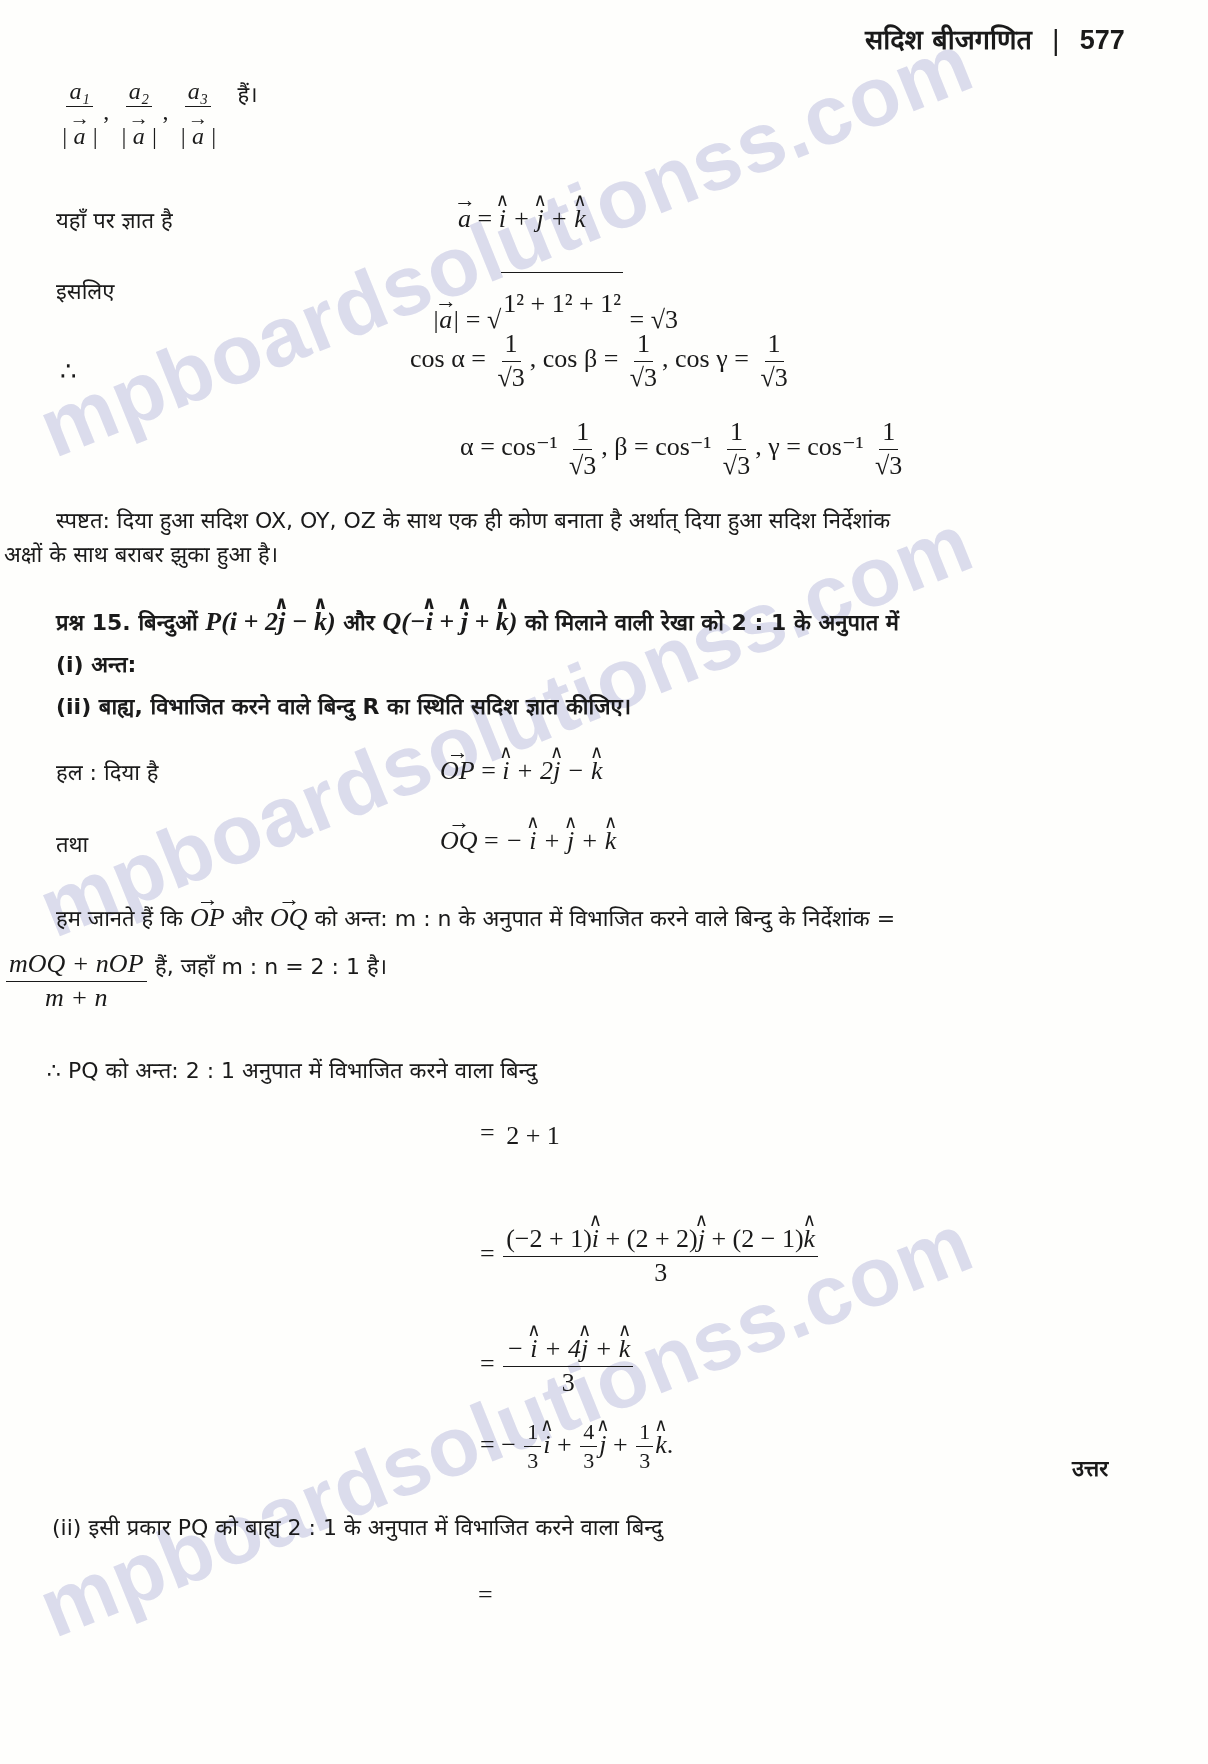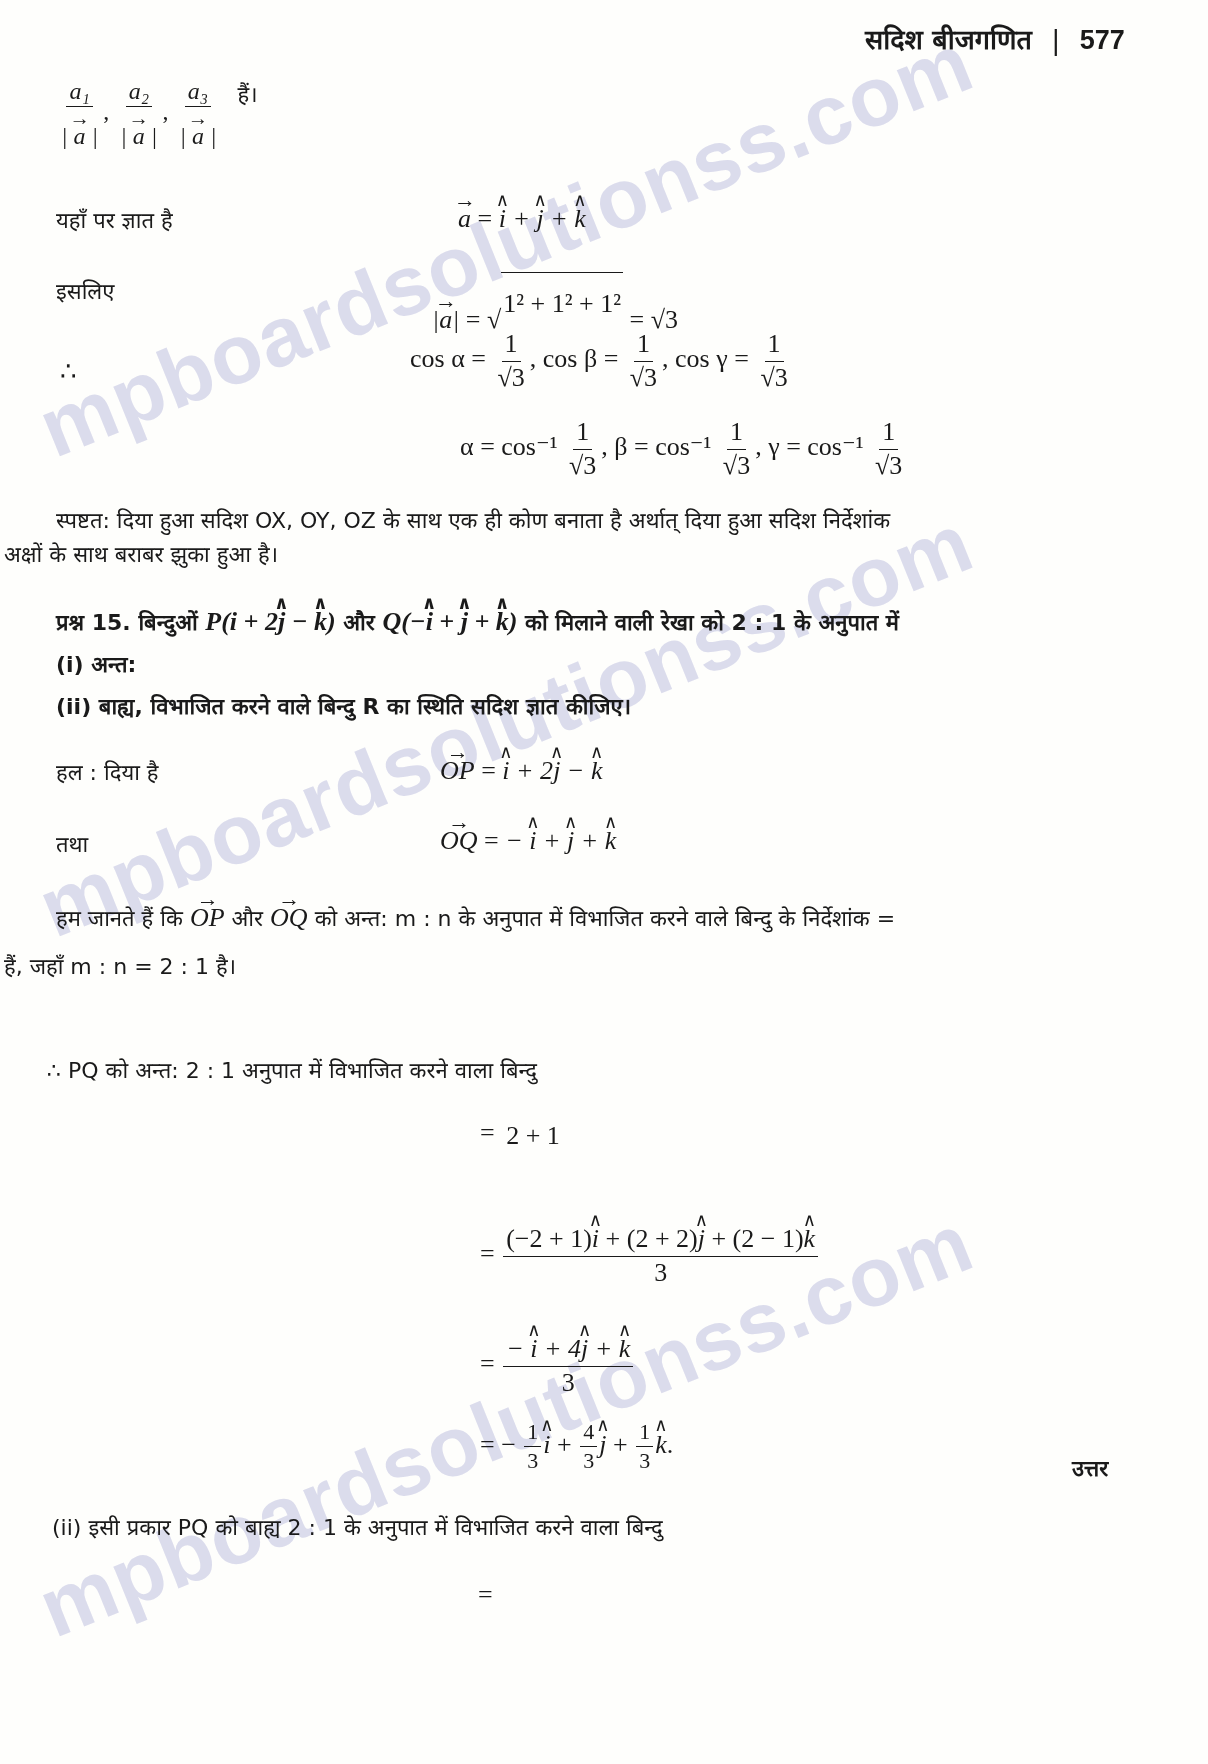--- a/index.html
+++ b/index.html
@@ -154,20 +154,24 @@
 
   <div class="abs hi" style="left:56px; top:902px;">
     <span>हम जानते हैं कि</span>
     <span class="m mi vec">OP</span>
     <span>और</span>
     <span class="m mi vec">OQ</span>
     <span>को अन्त: m : n के अनुपात में विभाजित करने वाले बिन्दु के निर्देशांक =</span>
   </div>
 
   <div class="abs m mi" style="left:4px; top:950px;">
+    <span class="frac">
+        <span class="num">mOQ + nOP</span>
+        <span class="den">m + n</span>
+      </span>
     <span class="hi" style="font-style:normal; vertical-align:top;">हैं, जहाँ m : n = 2 : 1 है।</span>
   </div>
 
   <div class="abs hi" style="left:47px; top:1054px;">∴ PQ को अन्त: 2 : 1  अनुपात में विभाजित करने वाला बिन्दु</div>
 
   <div class="abs m" style="left:480px; top:1118px;">
     = <span class="frac mi">
         <span class="den" style="font-style:normal;">2 + 1</span>
       </span>
   </div>

